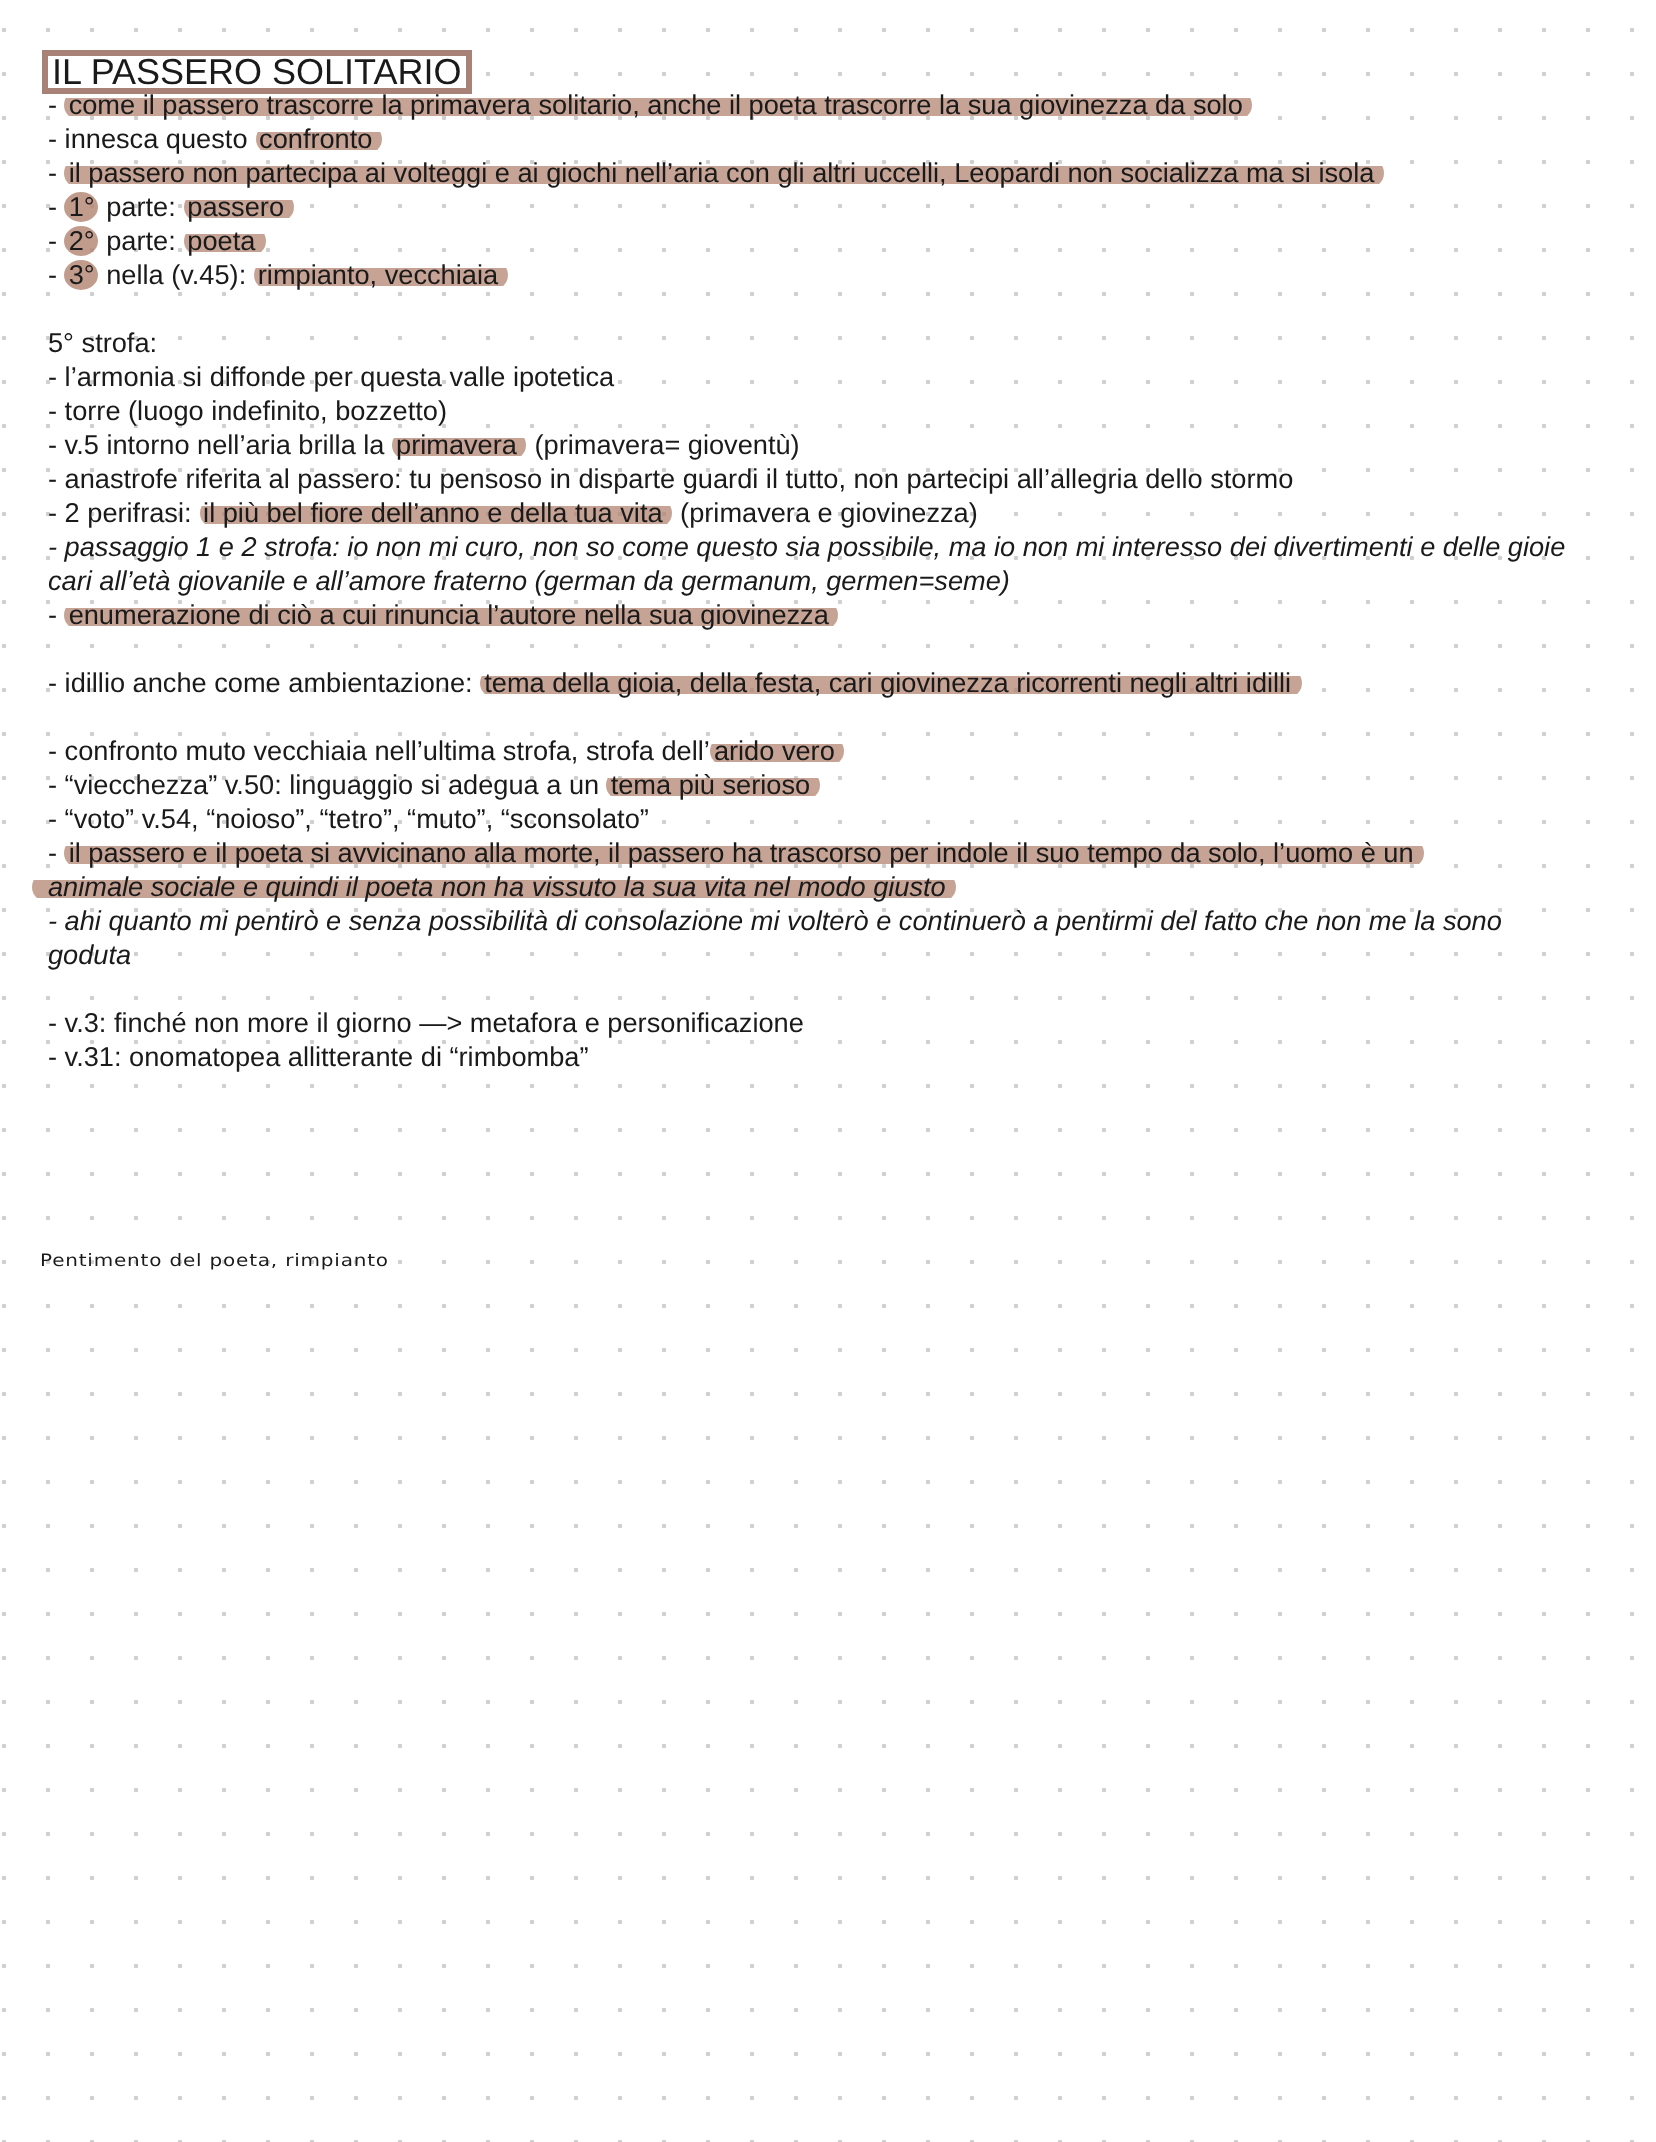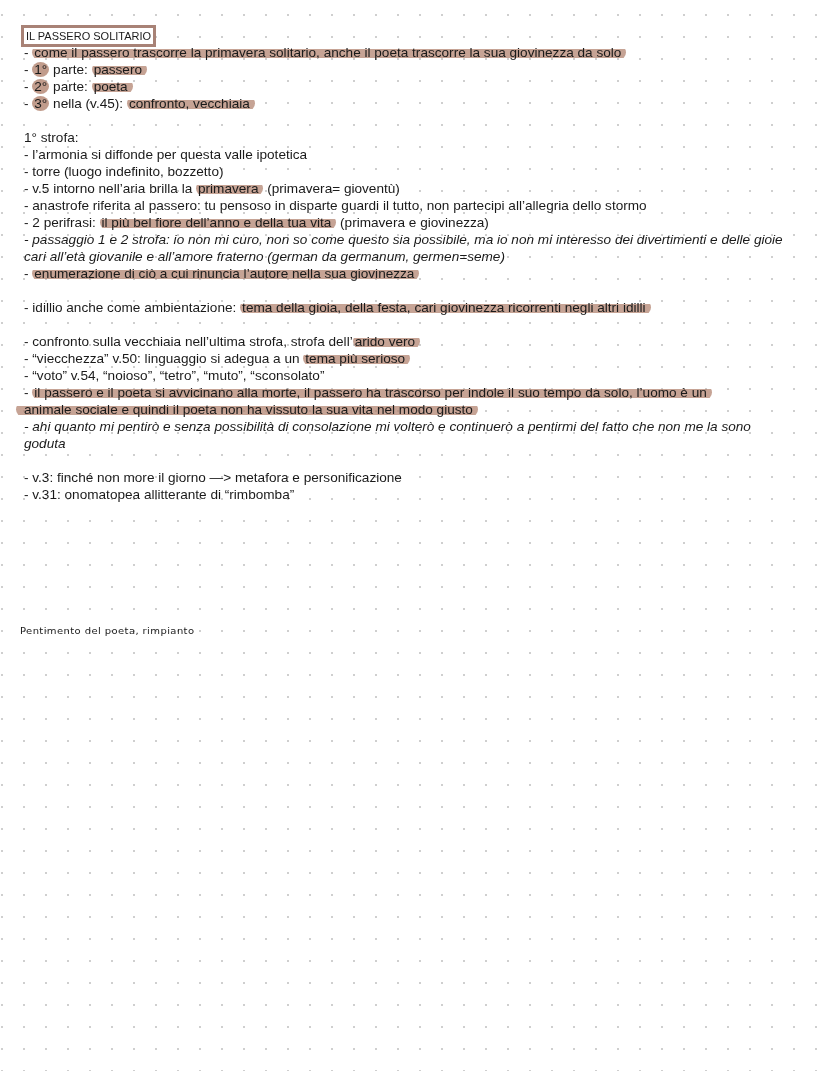--- a/index.html
+++ b/index.html
@@ -25,21 +25,21 @@
       width: 790px;
       font-size: 13.6px;
       line-height: 17px;
     }
     .title {
       display: inline-block;
       border: 3px solid #a88276;
       padding: 0 2px 0 2px;
       margin-left: -3px;
       line-height: 16px;
-      font-size: 11px;
+      font-size: 18px;
       background: #fff;
     }
     .line {
       white-space: nowrap;
       height: 17px;
     }
     .wrap {
       white-space: normal;
       height: auto;
       font-style: italic;
@@ -64,55 +64,58 @@
       font-family: "DejaVu Sans", sans-serif;
       font-size: 10px;
       letter-spacing: 0.4px;
       color: #1a1a1a;
       transform: scaleY(0.85);
       transform-origin: left top;
     }
     .hl-wide {
       margin-left: -8px;
       padding-left: 8px;
+      font-style: italic;
     }
   </style>
 </head>
 <body>
 
 <div class="page">
 
   <div class="line" style="height:19px;">
     <span class="title">IL PASSERO SOLITARIO</span>
   </div>
 
   <div class="line"><span>- </span><span class="hl">come il passero trascorre la primavera solitario, anche il poeta trascorre la sua giovinezza da solo</span></div>
+  <div class="line"><span>- innesca questo </span><span class="hl">confronto</span></div>
+  <div class="line"><span>- </span><span class="hl">il passero non partecipa ai volteggi e ai giochi nell’aria con gli altri uccelli, Leopardi non socializza ma si isola</span></div>
 
   <div class="line">- <span class="hl-dot">1°</span><span> parte: </span><span class="hl">passero</span></div>
   <div class="line">- <span class="hl-dot">2°</span><span> parte: </span><span class="hl">poeta</span></div>
-  <div class="line">- <span class="hl-dot">3°</span><span> nella (v.45): </span><span class="hl">confronto, vecchiaia</span></div>
+  <div class="line">- <span class="hl-dot">3°</span><span> nella (v.45): </span><span class="hl">rimpianto, vecchiaia</span></div>
 
   <div class="gap"></div>
 
-  <div class="line">1° strofa:</div>
+  <div class="line">5° strofa:</div>
   <div class="line"><span>- l’armonia si diffonde per questa valle ipotetica</span></div>
   <div class="line"><span>- torre (luogo indefinito, bozzetto)</span></div>
   <div class="line"><span>- v.5 intorno nell’aria brilla la </span><span class="hl">primavera</span><span> (primavera= gioventù)</span></div>
   <div class="line"><span>- anastrofe riferita al passero: tu pensoso in disparte guardi il tutto, non partecipi all’allegria dello stormo</span></div>
   <div class="line"><span>- 2 perifrasi: </span><span class="hl">il più bel fiore dell’anno e della tua vita</span><span> (primavera e giovinezza)</span></div>
   <div class="wrap" style="width:760px;">- passaggio 1 e 2 strofa: io non mi curo, non so come questo sia possibile, ma io non mi interesso dei divertimenti e delle gioie cari all’età giovanile e all’amore fraterno (german da germanum, germen=seme)</div>
   <div class="line"><span>- </span><span class="hl">enumerazione di ciò a cui rinuncia l’autore nella sua giovinezza</span></div>
 
   <div class="gap"></div>
 
   <div class="line"><span>- idillio anche come ambientazione: </span><span class="hl">tema della gioia, della festa, cari giovinezza ricorrenti negli altri idilli</span></div>
 
   <div class="gap"></div>
 
-  <div class="line"><span>- confronto sulla vecchiaia nell’ultima strofa, strofa dell’</span><span class="hl">arido vero</span></div>
+  <div class="line"><span>- confronto muto vecchiaia nell’ultima strofa, strofa dell’</span><span class="hl">arido vero</span></div>
   <div class="line"><span>- “viecchezza” v.50: linguaggio si adegua a un </span><span class="hl">tema più serioso</span></div>
   <div class="line"><span>- “voto” v.54, “noioso”, “tetro”, “muto”, “sconsolato”</span></div>
   <div class="line"><span>- </span><span class="hl">il passero e il poeta si avvicinano alla morte, il passero ha trascorso per indole il suo tempo da solo, l’uomo è un</span></div>
   <div class="line"><span class="hl hl-wide">animale sociale e quindi il poeta non ha vissuto la sua vita nel modo giusto</span></div>
   <div class="wrap" style="width:770px;">- ahi quanto mi pentirò e senza possibilità di consolazione mi volterò e continuerò a pentirmi del fatto che non me la sono goduta</div>
 
   <div class="gap"></div>
 
   <div class="line">- v.3: finché non more il giorno —&gt; metafora e personificazione</div>
   <div class="line">- v.31: onomatopea allitterante di “rimbomba”</div>

